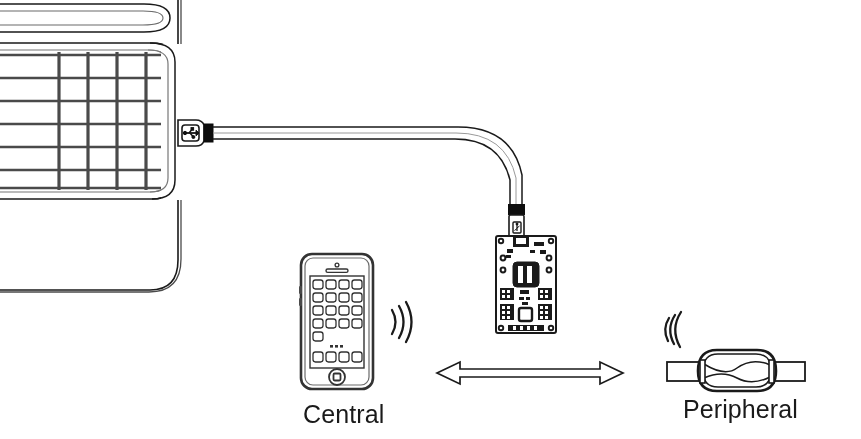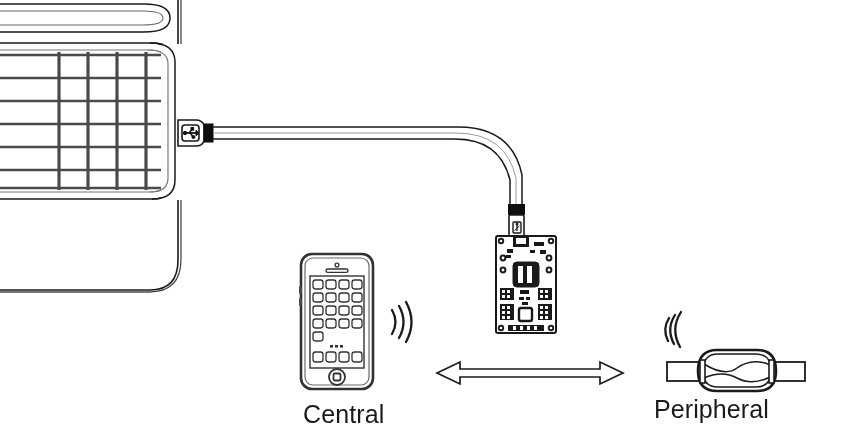--- a/index.html
+++ b/index.html
@@ -29,21 +29,21 @@
     color: #1a1a1a;
     letter-spacing: 0.1px;
     white-space: nowrap;
   }
   #label-central {
     left: 303px;
     top: 372px;
     margin-top: 28px;
   }
   #label-peripheral {
-    left: 654px;
+    left: 683px;
     top: 395px;
   }
 </style>
 </head>
 <body>
 
 <div id="stage">
 
   <svg width="861" height="439" viewBox="0 0 861 439">
 

